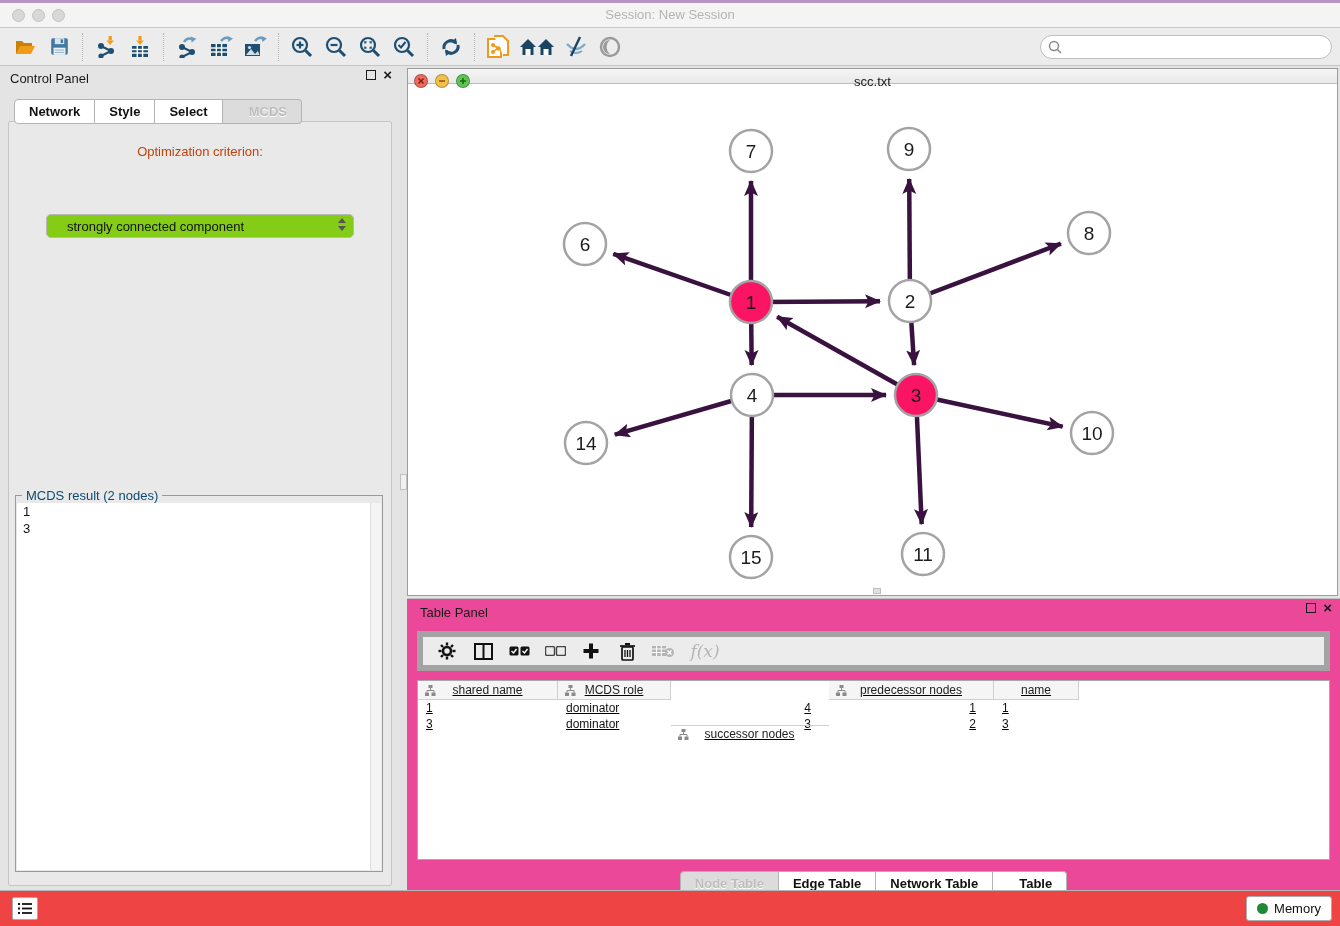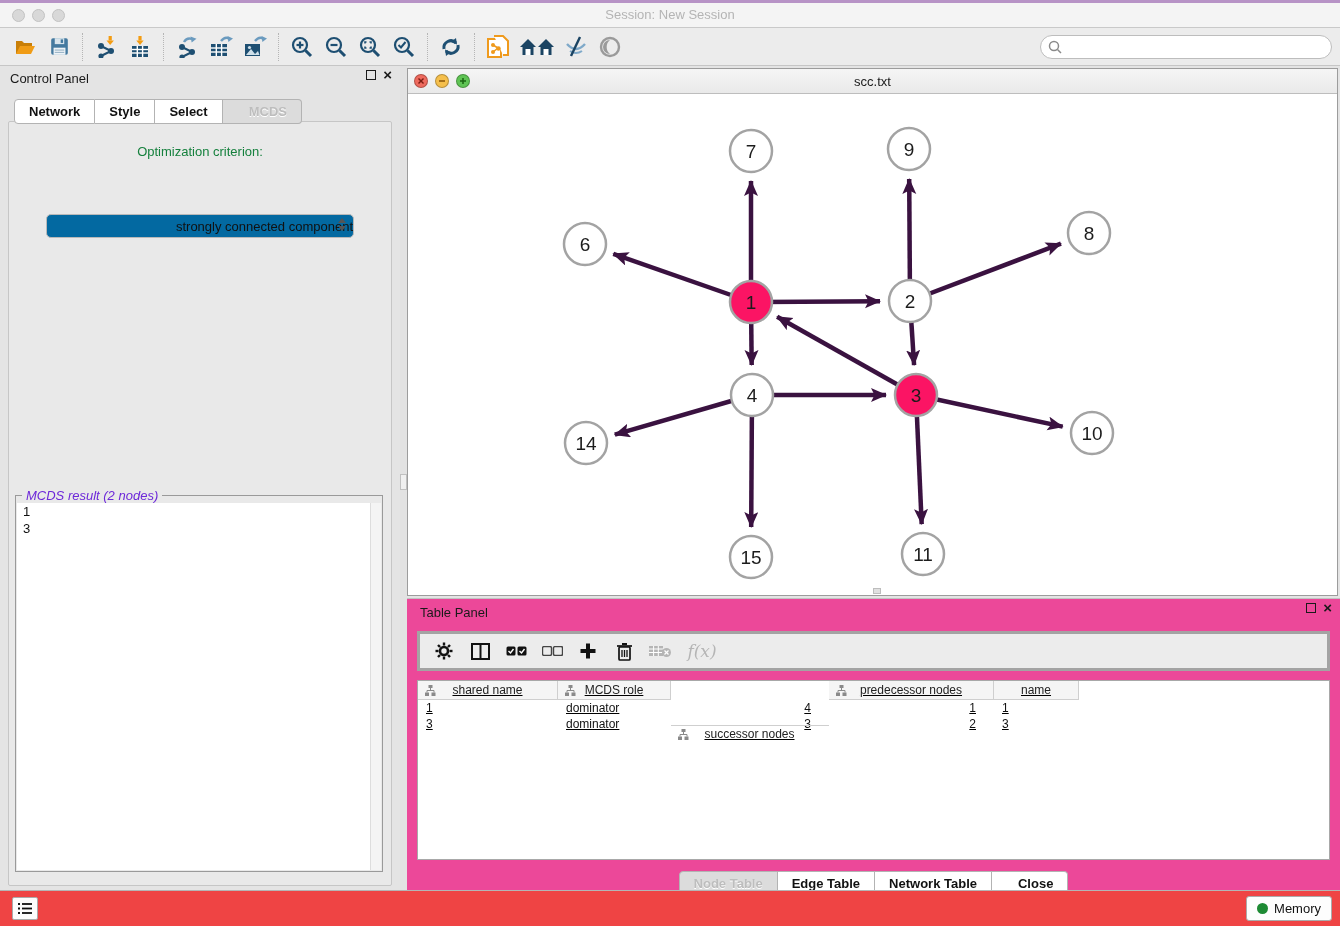--- a/index.html
+++ b/index.html
@@ -31,47 +31,47 @@
   .cp-header .cp-title { position:absolute; left:10px; top:5px; font-size:13px; color:#1a1a1a; }
   .win-btns { position:absolute; right:8px; top:4px; display:flex; gap:7px; align-items:center; }
   .float-btn { width:10px; height:10px; border:1.5px solid #1a1a1a; background:none; cursor:pointer; }
   .close-btn { border:none; background:none; font-size:15px; font-weight:bold; color:#1a1a1a; line-height:10px; cursor:pointer; padding:0; }
   .cp-tabs { position:absolute; top:33px; left:14px; right:0; display:flex; justify-content:flex-start; z-index:2; }
   .tab { font-size:13px; font-weight:bold; color:#111; background:#fff; border:1px solid #b3b3b3; border-left-width:0; padding:4px 14px; cursor:pointer; }
   .tab:first-child { border-left-width:1px; border-radius:4px 0 0 4px; }
   .tab:last-child { border-radius:0 4px 4px 0;padding-left:26px; }
   .tab.selected { background:#dcdcdc; color:#bdbdbd; text-shadow:0 1px 0 #fff; }
   .cp-inner { position:absolute; top:55px; left:8px; right:8px; bottom:4px; background:#e9e9e9; border:1px solid #c6c6c6; border-radius:2px; }
-  .opt-label { text-align:center; margin-top:22px; font-size:13px; color:#15803d; }
-  .criterion { position:absolute; top:92px; left:37px; right:37px; height:24px; background:#0369a1; border:1px solid #b9b9b9; border-radius:5px; font-size:13px; color:#111; display:flex; align-items:center; padding-left:20px; cursor:pointer;justify-content:flex-end; }
+  .opt-label { text-align:center; margin-top:22px; font-size:13px; color:#c2410c; }
+  .criterion { position:absolute; top:92px; left:37px; right:37px; height:24px; background:#84cc16; border:1px solid #b9b9b9; border-radius:5px; font-size:13px; color:#111; display:flex; align-items:center; padding-left:20px; cursor:pointer; }
   .spin { position:absolute; right:7px; top:3px; display:flex; flex-direction:column; gap:3px; }
   .spin .up { width:0; height:0; border-left:4px solid transparent; border-right:4px solid transparent; border-bottom:5px solid #555; }
   .spin .dn { width:0; height:0; border-left:4px solid transparent; border-right:4px solid transparent; border-top:5px solid #555; }
   .cp-buttons { position:absolute; top:126px; left:0; right:0; display:flex; justify-content:center; gap:14px; }
   .aqua-btn { background:#fff; border:1px solid #b3b3b3; border-radius:4px; font-size:13px; font-weight:bold; color:#111; padding:4px 16px; cursor:pointer; }
   .mcds-group { position:absolute; top:373px; left:6px; right:8px; bottom:13px; border:1px solid #9a9a9a; }
-  .mcds-group-title { position:absolute; top:-8px; left:6px; background:#e9e9e9; padding:0 4px; font-size:13px; color:#6d28d9;font-style:italic; }
+  .mcds-group-title { position:absolute; top:-8px; left:6px; background:#e9e9e9; padding:0 4px; font-size:13px; color:#0c4a6e; }
   .mcds-result { position:absolute; inset:7px 1px 1px 1px; background:#fff; overflow:hidden; }
   .mcds-scroll { position:absolute; top:0; right:0; bottom:0; width:11px; background:#f4f4f4; border-left:1px solid #ddd; }
   .result-line { font-size:13px; color:#111; padding:1px 0 0 6px; line-height:16px; }
 
   
   .net-frame { position:absolute; top:2px; left:0; right:2px; height:528px; background:#fff; border:1px solid #9c9c9c; }
-  .net-titlebar { height:25px; background:linear-gradient(#f5f5f5,#e9e9e9); border-bottom:1px solid #bdbdbd; position:relative; }
+  .net-titlebar { height:15px; background:linear-gradient(#f5f5f5,#e9e9e9); border-bottom:1px solid #bdbdbd; position:relative; }
   .net-title { position:absolute; left:0; right:0; top:5px; text-align:center; font-size:13px; color:#1a1a1a; }
   .traffic { position:absolute; top:5px; display:flex; gap:7px; left:6px; }
   .traffic button { width:14px; height:14px; border-radius:50%; border:1px solid rgba(0,0,0,.25); padding:0; cursor:pointer; position:relative; }
   .net-canvas { position:absolute; top:26px; left:0; right:0; bottom:0; background:#fff; }
   .canvas-grip { position:absolute; bottom:1px; left:50%; width:8px; height:6px; background:#e0e0e0; border:1px solid #bdbdbd; }
 
   
   .table-panel { position:absolute; top:532px; left:0; right:0; bottom:0; background:#ec4899; border-top:1px solid #c2c2c2; }
   .tp-header { height:24px; position:relative; }
   .tp-title { position:absolute; left:13px; top:6px; font-size:13px; color:#1a1a1a; }
-  .tp-toolbar { position:absolute; top:32px; left:10px; right:10px; height:40px; background:#ececec; border:3px solid #a3a3a3; display:flex; align-items:center; padding:0 8px; gap:4px; }
+  .tp-toolbar { position:absolute; top:32px; left:10px; right:10px; height:40px; background:#ececec; border:6px solid #a3a3a3; display:flex; align-items:center; padding:0 8px; gap:4px; }
   .tp-btn { width:32px; height:30px; background:none; border:none; display:flex; align-items:center; justify-content:center; cursor:pointer; }
   .fx-label { font-family:"DejaVu Serif", serif; font-style:italic; font-size:17px; color:#b5b5b5; }
   .data-table { position:absolute; top:81px; left:10px; right:10px; height:180px; background:#fff; border:1px solid #a8a8a8; overflow:hidden;text-decoration:underline; }
   .t-head { display:flex; height:19px; }
   .th { position:relative; background:#f5f5f5; border-right:1px solid #cfcfcf; border-bottom:1px solid #cfcfcf; font-size:12px; color:#222; text-align:center; line-height:18px; flex:none; }
   .th .h-icon { position:absolute; left:7px; top:4px; }
   .tr { display:flex; height:16px; }
   .td { flex:none; font-size:12px; color:#111; line-height:16px; white-space:nowrap; overflow:hidden; }
   .tp-tabs { position:absolute; top:272px; left:0; right:0; display:flex; justify-content:center; }
 
@@ -555,21 +555,21 @@
               <div class="td" style="width: 158px; text-align: right; padding: 0px 18px 0px 0px;">3</div>
               <div class="td" style="width: 165px; text-align: right; padding: 0px 18px 0px 0px;">2</div>
               <div class="td" style="width: 85px; text-align: left; padding: 0px 0px 0px 8px;">3</div>
             </div>
           </div>
       </div>
       <div class="tp-tabs" id="tp-tabs">
           <button class="tab selected">Node Table</button>
           <button class="tab">Edge Table</button>
           <button class="tab">Network Table</button>
-          <button class="tab">Close</button>
+          <button class="tab">Table</button>
         </div>
     </div>
   </div>
 
   <div class="statusbar">
     <button class="list-btn">
         <svg width="16" height="13" viewBox="0 0 16 13">
           <g stroke="#111" stroke-width="1.8">
             <line x1="5" y1="2" x2="15" y2="2"></line>
             <line x1="5" y1="6.5" x2="15" y2="6.5"></line>

